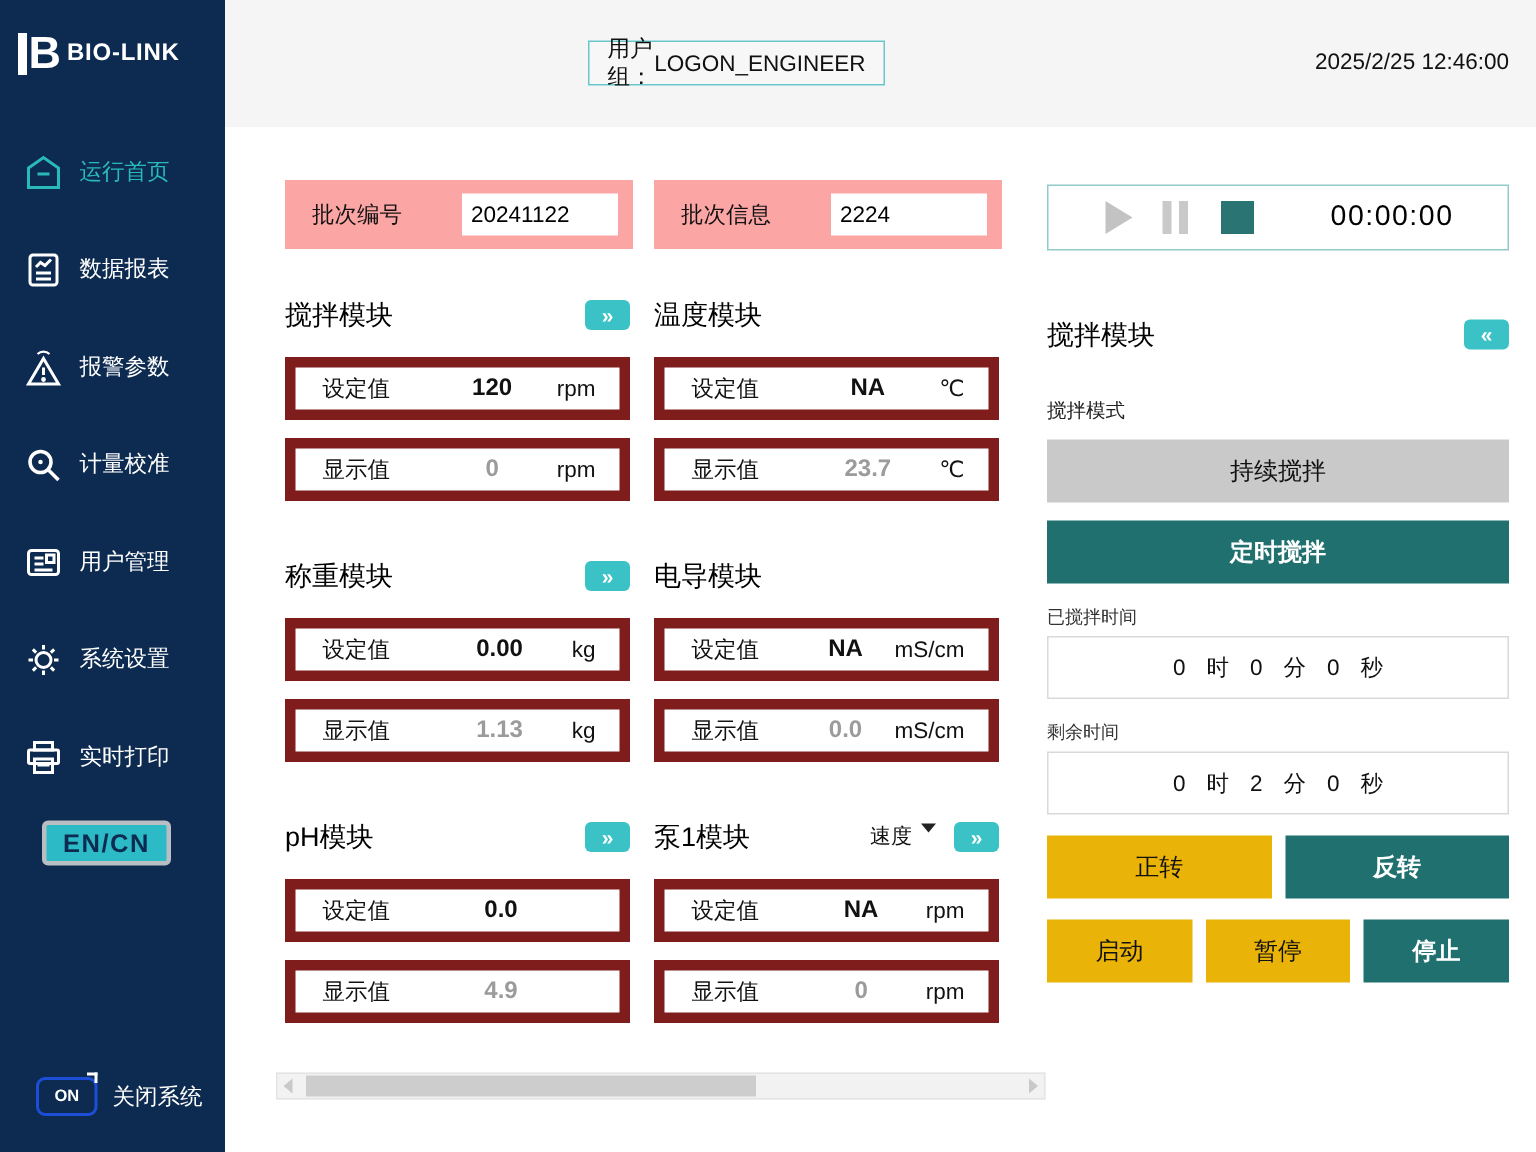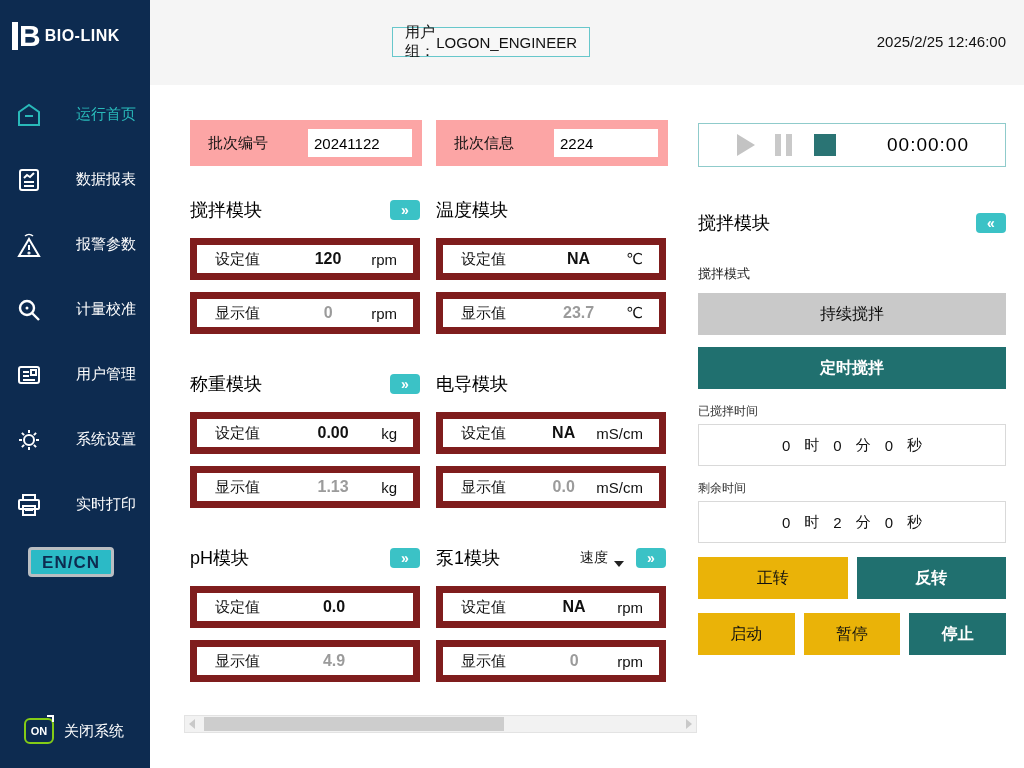--- a/index.html
+++ b/index.html
@@ -7,26 +7,26 @@
     font-family:"Liberation Sans","DejaVu Sans",sans-serif; }
 
   
   .sidebar { position:absolute; left:0; top:0; width:150px; height:768px; background:#0d2b50; color:#fff; }
   .logo { display:flex; align-items:center; padding:22px 0 14px 12px; }
   .logo-mark { color:#fff; font-weight:bold; font-size:30px; line-height:28px; border-left:6px solid #fff; padding-left:1px; letter-spacing:-2px; }
   .logo-text { font-weight:bold; font-size:16px; letter-spacing:0.5px; margin-left:6px; }
   .menu { margin-top:18px; }
   .menu-item { display:flex; align-items:center; height:65px; padding-left:14px; cursor:pointer; color:#fff; }
   .menu-item .mi-icon { width:30px; height:30px; display:flex; align-items:center; justify-content:center; }
-  .menu-item .mi-label { margin-left:32px; font-size:15px; }
+  .menu-item .mi-label { margin-left:9px; font-size:15px; }
   .menu-item.active { color:#29b9b9; }
   .lang-btn { display:block; margin:10px auto 0 28px; width:86px; height:30px; background:#2bbac6; border:3px solid #b9bec2; border-radius:4px;
     color:#0d2b50; font-weight:bold; font-size:17px; text-align:center; line-height:25px; letter-spacing:1px; cursor:pointer; }
   .shutdown { position:absolute; left:0; bottom:24px; width:150px; display:flex; align-items:center; padding-left:24px; cursor:pointer; }
-  .on-icon { width:30px; height:26px; border:2px solid #84cc16; border-radius:6px; color:#fff; font-size:11px; font-weight:bold;
+  .on-icon { width:41px; height:26px; border:2px solid #1d4ed8; border-radius:6px; color:#fff; font-size:11px; font-weight:bold;
     display:flex; align-items:center; justify-content:center; position:relative; }
   .on-icon:after { content:""; position:absolute; right:-2px; top:-5px; width:5px; height:5px; border-right:2px solid #fff; border-top:2px solid #fff; }
   .shutdown .mi-label { margin-left:10px; font-size:15px; color:#fff; }
 
   
   .topbar { position:absolute; left:150px; top:0; width:874px; height:85px; background:#f5f5f5; }
   .user-box { position:absolute; top:27px; height:30px; display:flex; align-items:center; padding:0 12px;
     border:1px solid #67c7cb; background:#f7f7f7; font-size:15px; color:#111; }
   .user-box.name { left:33px; width:198px; }
   .user-box.group { left:242px; width:198px; }
@@ -42,21 +42,21 @@
   .batch-box input { margin-left:auto; width:104px; height:28px; border:none; background:#fff; font-size:15px; padding:0 6px;
     font-family:"Liberation Sans","DejaVu Sans",sans-serif; }
 
   .modules { position:absolute; left:40px; top:110px; width:478px; display:grid; grid-template-columns:230px 230px; column-gap:16px; }
   .module { margin-bottom:23px; }
   .mod-head { height:30px; display:flex; align-items:center; margin-bottom:13px; }
   .mod-title { font-size:18px; font-weight:500; color:#000; }
   .mod-head .spacer { flex:1; }
   .chev-btn { width:30px; height:20px; background:#3bc2c6; border-radius:4px; color:#fff; font-weight:bold; font-size:14px;
     display:flex; align-items:center; justify-content:center; cursor:pointer; line-height:1; }
-  .dropdown { display:flex; align-items:flex-end; font-size:14px; color:#111; margin-right:12px; cursor:pointer; }
+  .dropdown { display:flex; align-items:flex-start; font-size:14px; color:#111; margin-right:12px; cursor:pointer; }
   .caret { width:0; height:0; border-left:5px solid transparent; border-right:5px solid transparent; border-top:6px solid #222; margin-left:6px; }
   .val-box { height:42px; border:7px solid #7f1d1d; background:#fff; display:flex; align-items:center; margin-bottom:12px; }
   .val-box .vb-label { width:88px; padding-left:18px; font-size:15px; color:#111; }
   .val-box .vb-value { flex:1; text-align:center; font-size:16px; color:#111;font-weight:bold; }
   .val-box .vb-value.muted { color:#9b9b9b; }
   .val-box .vb-unit { padding-right:16px; font-size:15px; color:#111; min-width:30px; text-align:right; }
 
   
   .rpanel { position:absolute; left:548px; top:38px; width:308px; }
   .timer-box { height:44px; border:1px solid #8fcbcb; display:flex; align-items:center; background:#fff; }

